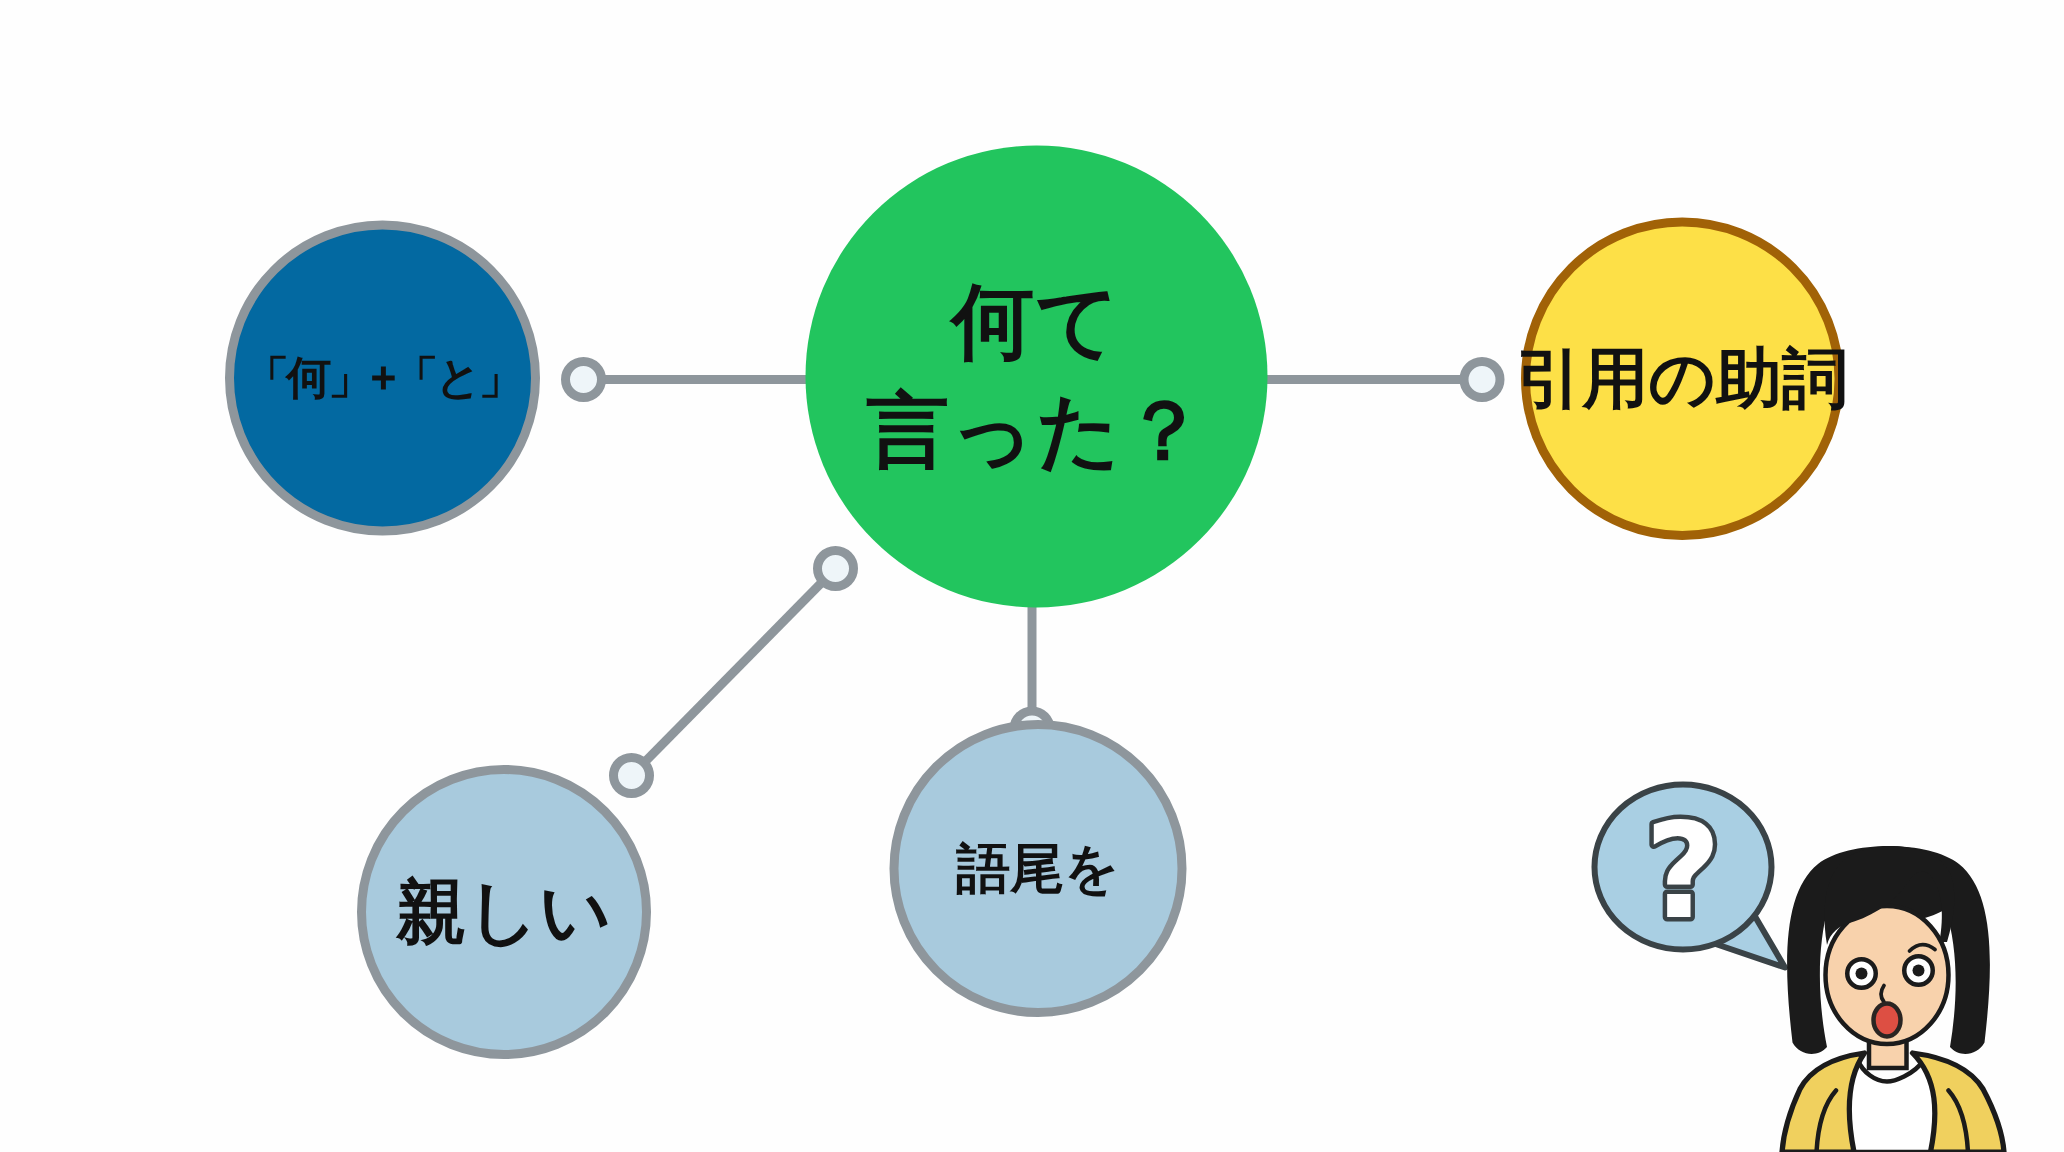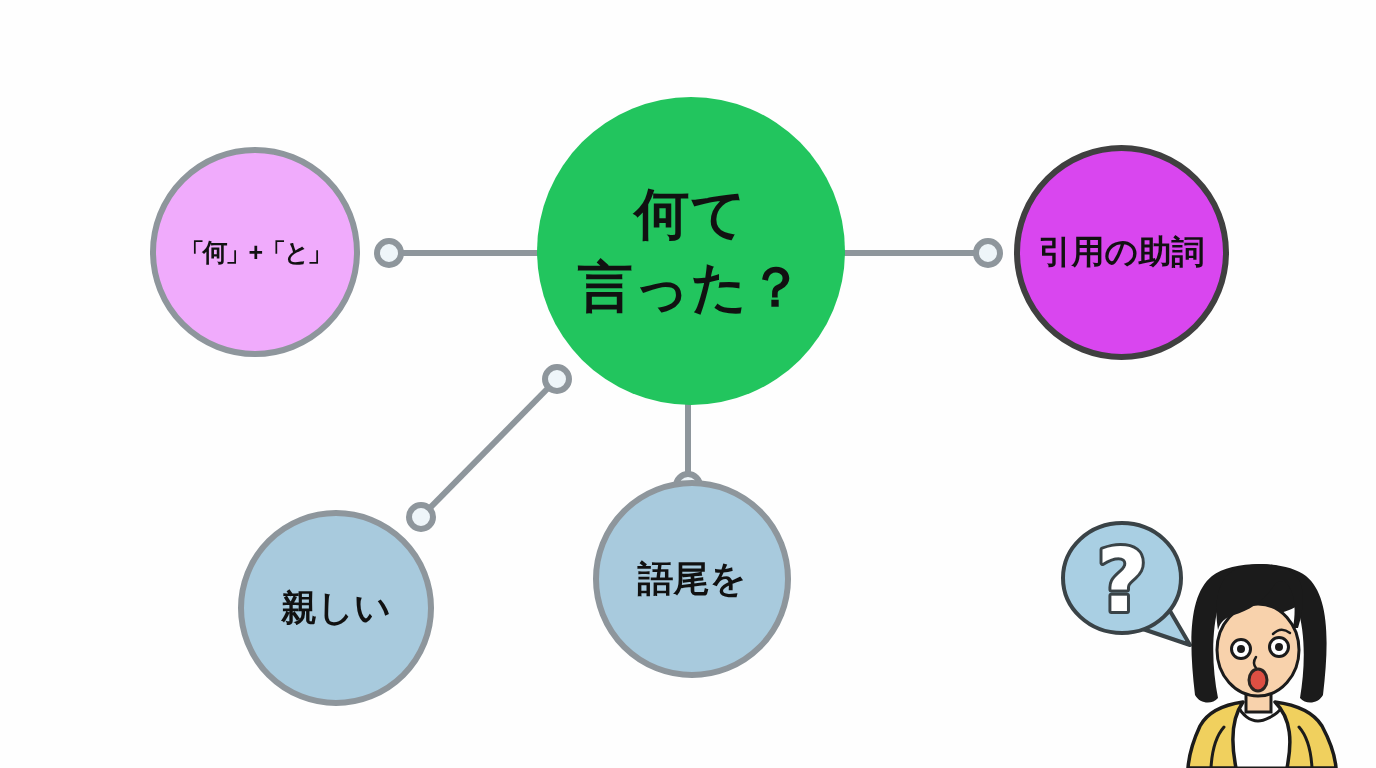--- a/index.html
+++ b/index.html
@@ -15,29 +15,29 @@
     display:flex;flex-direction:column;align-items:center;justify-content:center;
     text-align:center;color:#111;font-weight:700;
   }
   .node .ln{display:block;white-space:nowrap;}
   .node-center{
     left:537px;top:97px;width:308px;height:308px;
     background:#22c55e;font-size:55px;line-height:1.32;letter-spacing:1px;
   }
   .node-left{
     left:150px;top:147px;width:210px;height:210px;
-    background:#f0abfc;border:6px solid #8e969c;font-size:25px;letter-spacing:-2px;
+    background:#0369a1;border:6px solid #8e969c;font-size:30px;letter-spacing:-2px;
   }
   .node-right{
     left:1014px;top:145px;width:215px;height:215px;
-    background:#d946ef;border:6px solid #404040;font-size:33px;
+    background:#fde047;border:6px solid #a16207;font-size:44px;
   }
   .node-bl{
     left:238px;top:510px;width:196px;height:196px;
-    background:#a8cadd;border:6px solid #8e969c;font-size:36px;line-height:1.3;
+    background:#a8cadd;border:6px solid #8e969c;font-size:47px;line-height:1.3;
   }
   .node-bc{
     left:593px;top:480px;width:198px;height:198px;
     background:#a8cadd;border:6px solid #8e969c;font-size:36px;line-height:1.3;
   }
 </style>
 </head>
 <body>
 
 <div class="stage">

